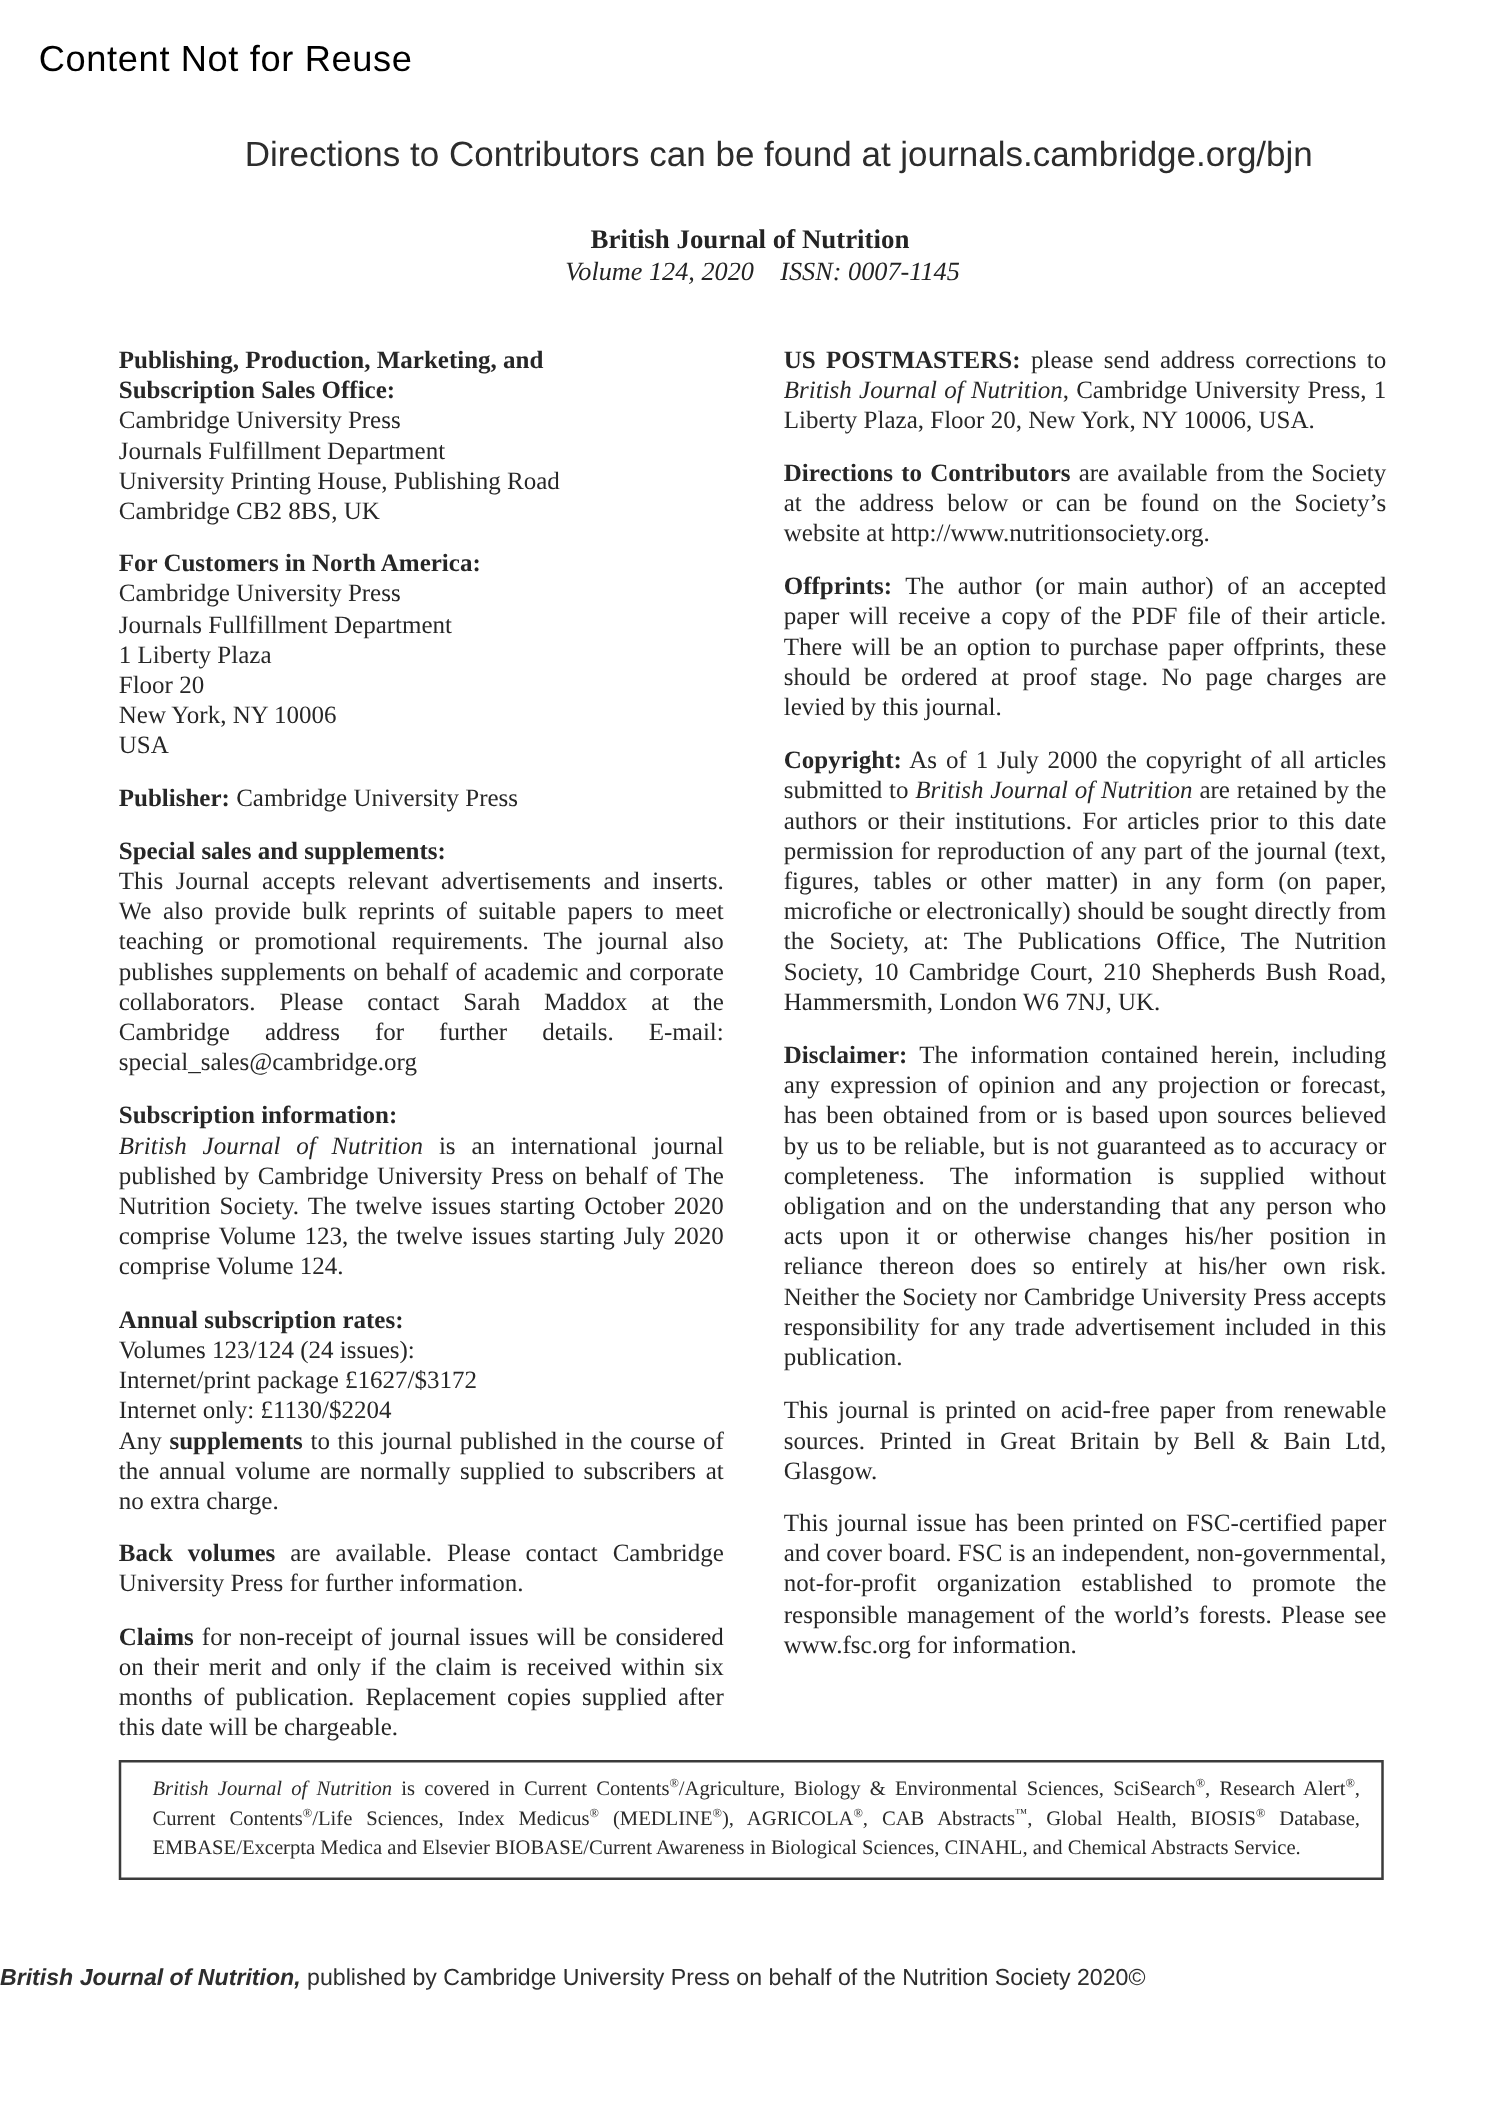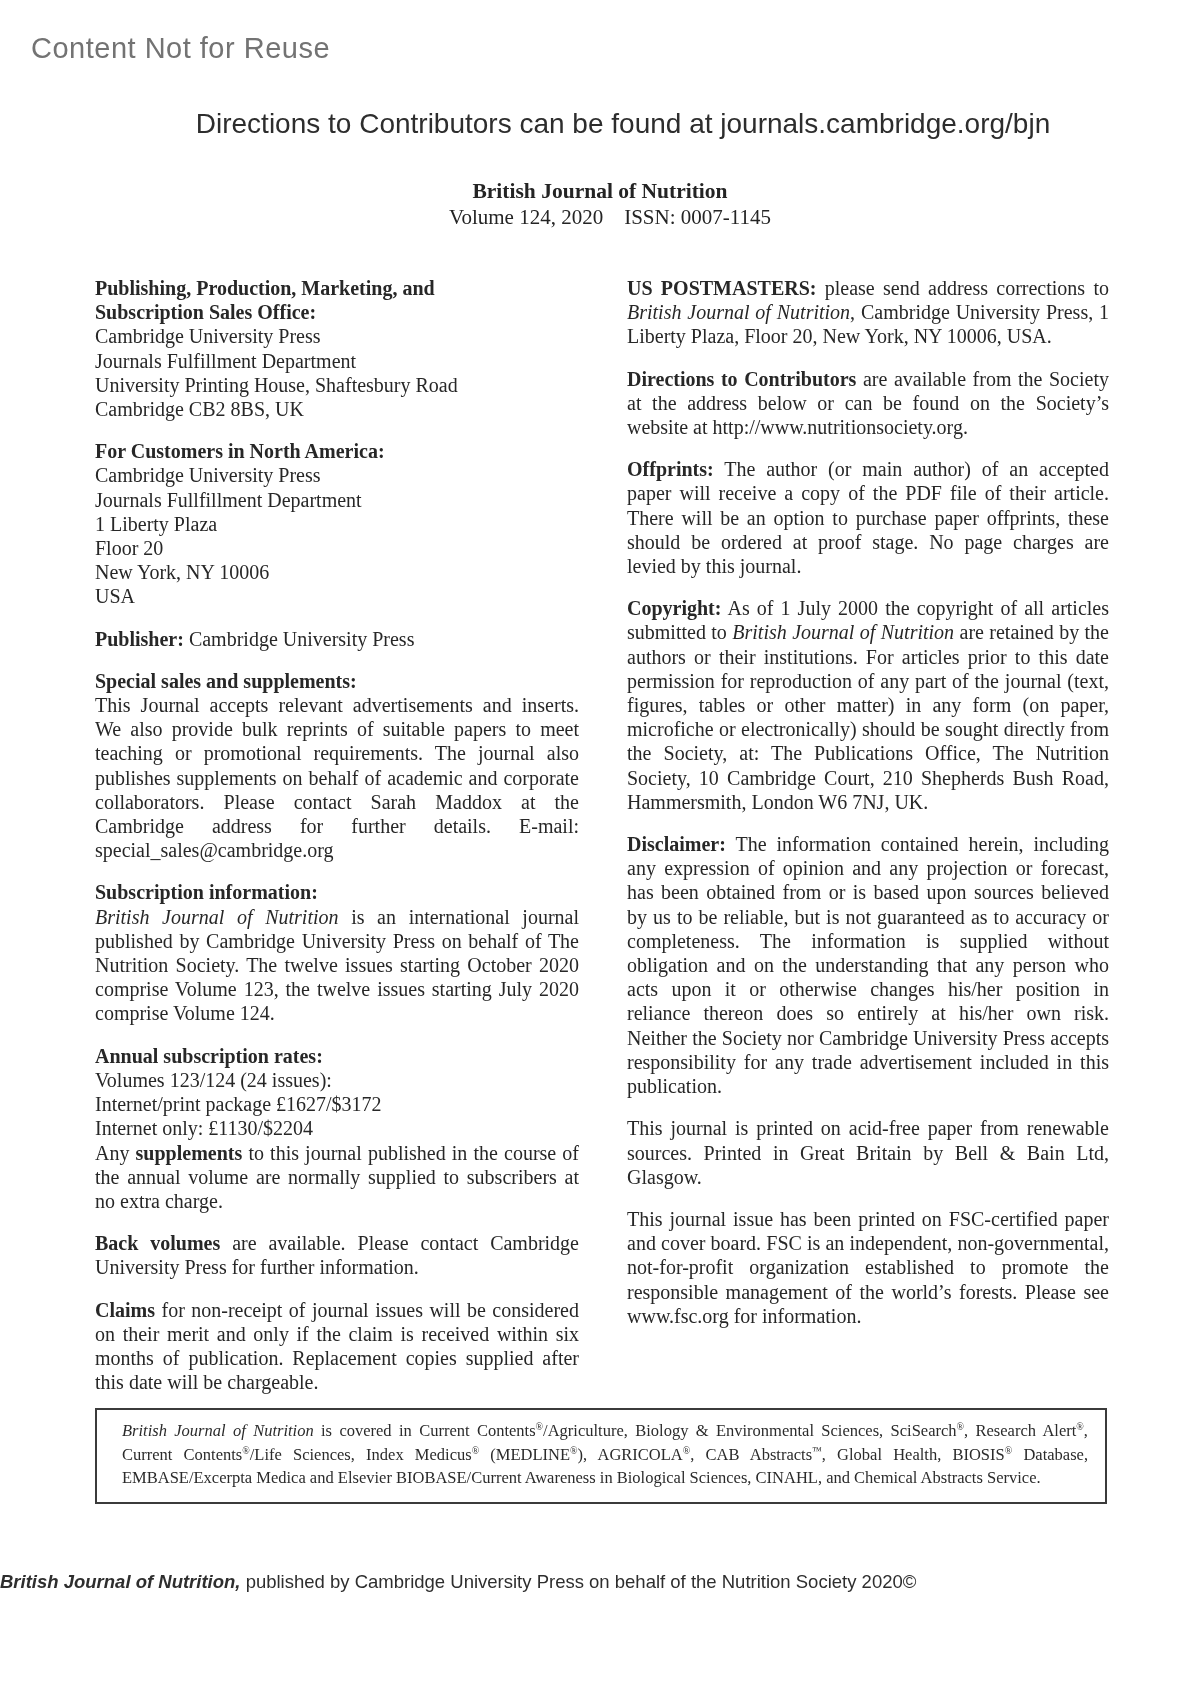--- a/index.html
+++ b/index.html
@@ -12,21 +12,21 @@
     font-family: "Liberation Serif", serif;
     color: #272727;
   }
   .watermark {
     position: absolute;
     left: 31px;
     top: 32px;
     font-family: "Liberation Sans", sans-serif;
     font-size: 29px;
     letter-spacing: 0.5px;
-    color: #737373;
+    color: #000000;
   }
   .directions {
     position: absolute;
     left: 0;
     top: 108px;
     width: 1164px;
     text-align: center;
     font-family: "Liberation Sans", sans-serif;
     font-size: 28px;
     color: #2d2d2d;
@@ -34,21 +34,21 @@
   }
   .masthead {
     position: absolute;
     left: 0;
     top: 179px;
     width: 1200px;
     text-align: center;
     color: #242424;
   }
   .masthead .t1 { font-size: 21.5px; font-weight: bold; line-height: 25px; }
-  .masthead .t2 { font-size: 21px; line-height: 25px; margin-top: 1px; padding-left: 20px; }
+  .masthead .t2 { font-size: 21px; font-style: italic; line-height: 25px; margin-top: 1px; padding-left: 20px; }
   .col {
     position: absolute;
     top: 276px;
     width: 484px;
     font-size: 20px;
     line-height: 24.2px;
     text-align: left;
   }
   .col-left  { left: 95px; }
   .col-right { left: 627px; width: 482px; }
@@ -92,21 +92,21 @@
   <div class="masthead">
     <div class="t1">British Journal of Nutrition</div>
     <div class="t2">Volume 124, 2020  ISSN: 0007-1145</div>
   </div>
   <div class="col col-left">
       <div class="block">
         <div class="b">Publishing, Production, Marketing, and</div>
         <div class="b">Subscription Sales Office:</div>
         <div>Cambridge University Press</div>
         <div>Journals Fulfillment Department</div>
-        <div>University Printing House, Shaftesbury Road</div>
+        <div>University Printing House, Publishing Road</div>
         <div>Cambridge CB2 8BS, UK</div>
       </div>
       <div class="block">
         <div class="b">For Customers in North America:</div>
         <div>Cambridge University Press</div>
         <div>Journals Fullfillment Department</div>
         <div>1 Liberty Plaza</div>
         <div>Floor 20</div>
         <div>New York, NY 10006</div>
         <div>USA</div>

